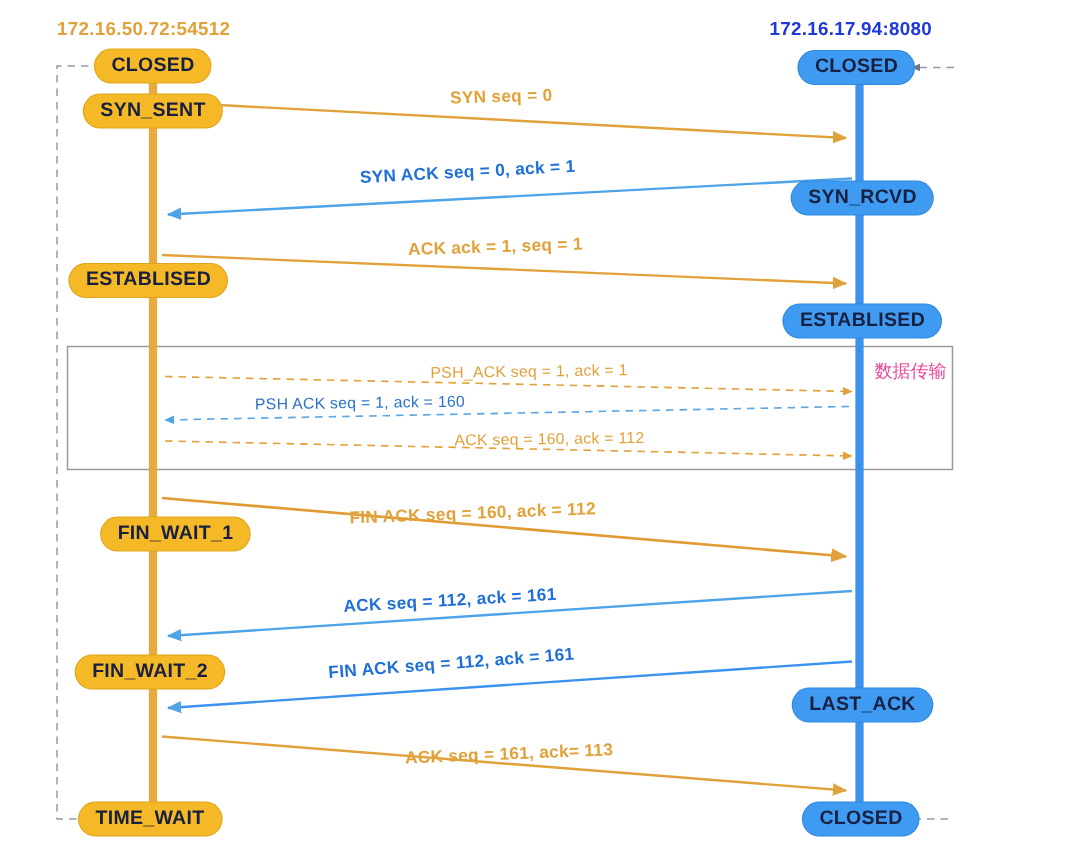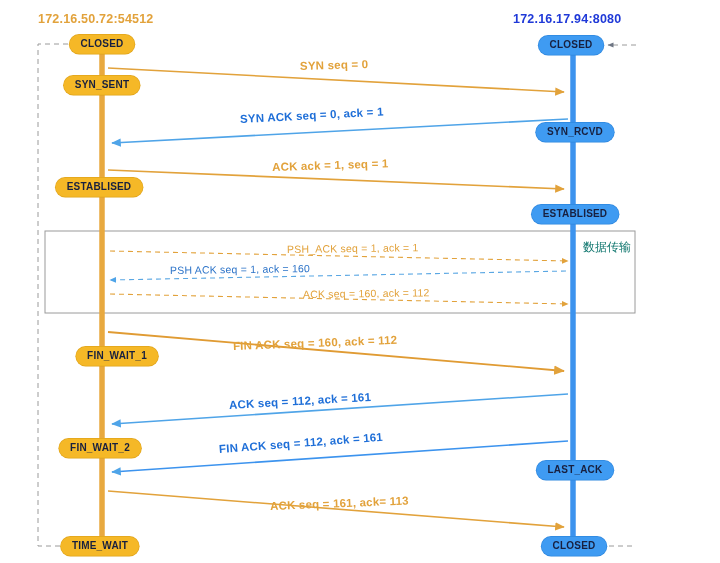--- a/index.html
+++ b/index.html
@@ -33,21 +33,21 @@
     white-space: nowrap;
   }
   .ip-client { color: #E2A23B; }
   .ip-server { color: #1F39D8; }
 
   .state-badge {
     position: absolute;
     transform: translate(-50%, -50%);
     border-radius: 11px;
     padding: 3px 11px 4px 11px;
-    font-size: 10px;
+    font-size: 13px;
     font-weight: bold;
     letter-spacing: 0.2px;
     color: #18203F;
     white-space: nowrap;
     line-height: 1.15;
     text-align: left;
   }
   .badge-client {
     background: #F5B827;
     box-shadow: 0 0 0 0.7px #E0A41B;
@@ -66,21 +66,21 @@
     letter-spacing: 0.2px;
   }
   .msg-client { color: #E2A23B; }
   .msg-server { color: #1F6FD8; }
   .msg-dash-client { color: #E2A23B; font-weight: normal; font-size: 10.5px; }
   .msg-dash-server { color: #2C73C8; font-weight: normal; font-size: 10.5px; }
 
   .section-label {
     position: absolute;
     font-size: 12px;
-    color: #0f766e;
+    color: #ec4899;
     white-space: nowrap;
     font-family: "DejaVu Sans", "Liberation Sans", sans-serif;
   }
 
   .watermark {
     position: absolute;
     font-size: 15px;
     color: #d8d8d8;
     white-space: nowrap;
     letter-spacing: 0.4px;
@@ -136,21 +136,21 @@
 
     <line x1="568" y1="441" x2="112" y2="472" stroke="#3C93EE" stroke-width="1.6" marker-end="url(#arrow-server)"></line>
 
     <line x1="108" y1="491" x2="564" y2="527" stroke="#E2A23B" stroke-width="1.6" marker-end="url(#arrow-client)"></line>
   </svg>
 
   <div class="ip-label ip-client" style="left:38px; top:12px;">172.16.50.72:54512</div>
   <div class="ip-label ip-server" style="left:513px; top:12px;text-align:right;">172.16.17.94:8080</div>
 
   <div class="state-badge badge-client" style="left:102px; top:44px;">CLOSED</div>
-  <div class="state-badge badge-client" style="left:102px; top:85px;">SYN_SENT</div>
+  <div class="state-badge badge-client" style="left:102px; top:74px;">SYN_SENT</div>
   <div class="state-badge badge-client" style="left:99px; top:187px;">ESTABLISED</div>
   <div class="state-badge badge-client" style="left:117px; top:356px;">FIN_WAIT_1</div>
   <div class="state-badge badge-client" style="left:100px; top:448px;">FIN_WAIT_2</div>
   <div class="state-badge badge-client" style="left:100px; top:546px;">TIME_WAIT</div>
 
   <div class="state-badge badge-server" style="left:571px; top:45px;">CLOSED</div>
   <div class="state-badge badge-server" style="left:575px; top:132px;">SYN_RCVD</div>
   <div class="state-badge badge-server" style="left:575px; top:214px;">ESTABLISED</div>
   <div class="state-badge badge-server" style="left:575px; top:470px;">LAST_ACK</div>
   <div class="state-badge badge-server" style="left:574px; top:546px;">CLOSED</div>

